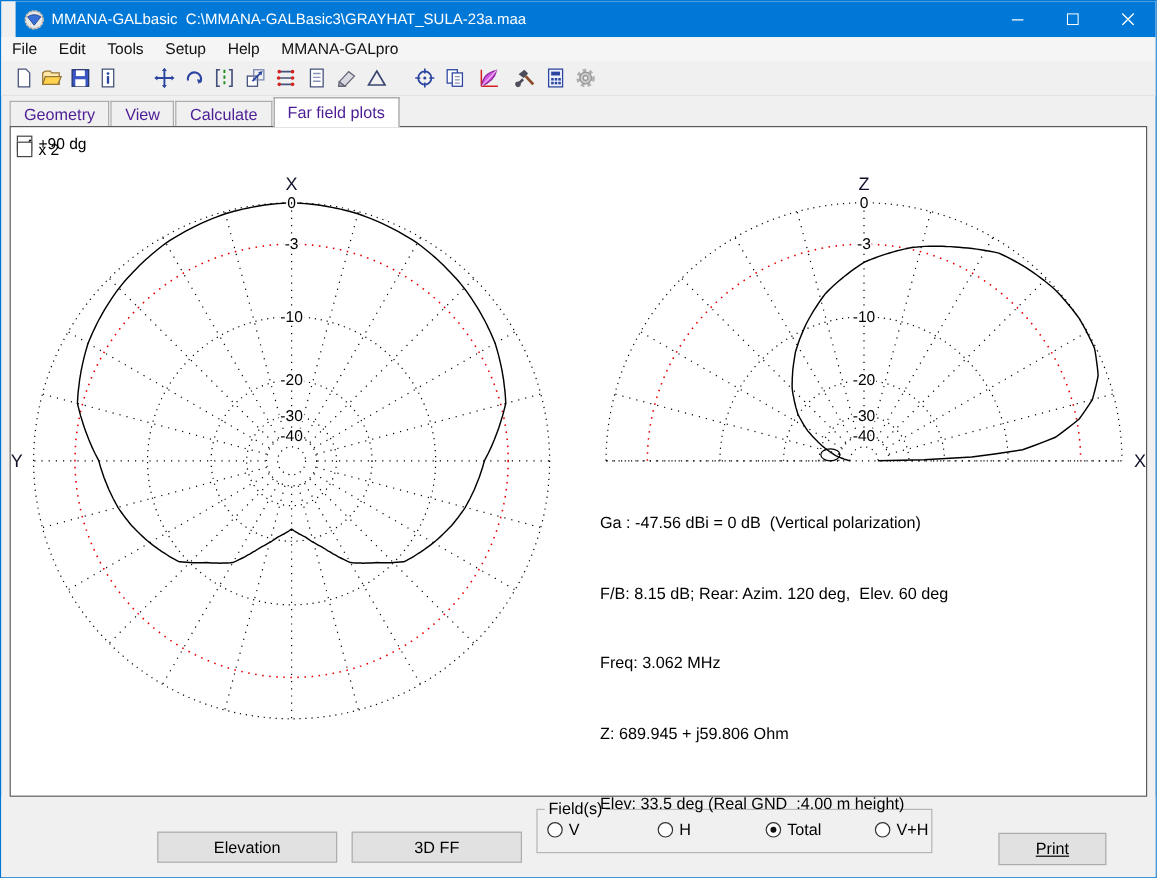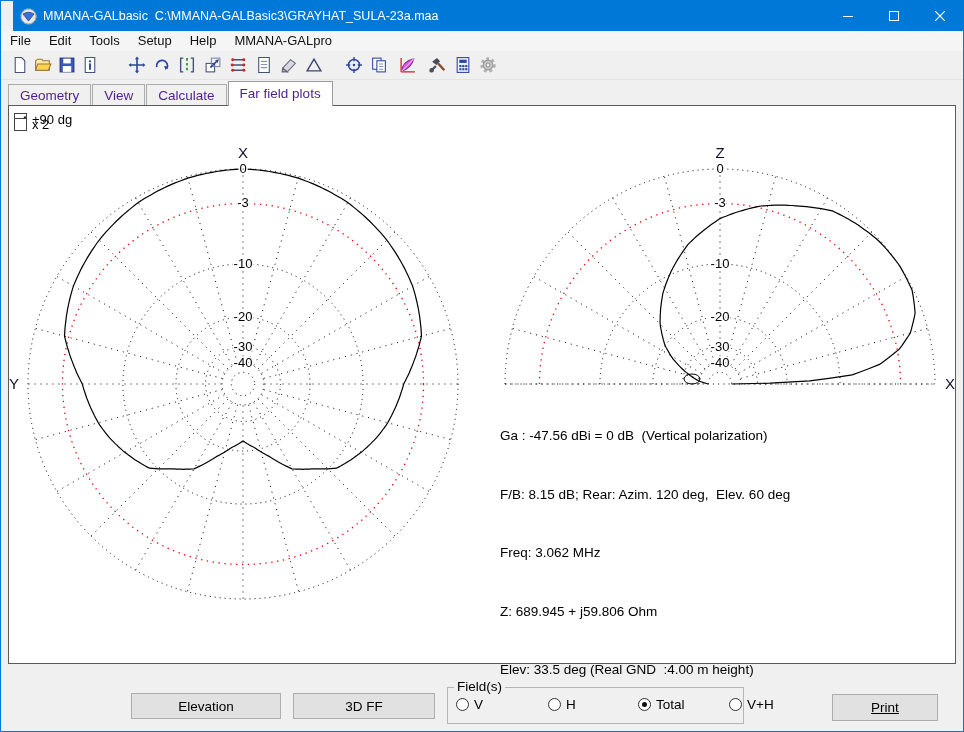--- a/index.html
+++ b/index.html
@@ -38,22 +38,22 @@
   .opt-row.r0{top:6px;} .opt-row.r1{top:11px;}
   .cbox{width:13px;height:13px;background:#fff;border:1px solid #444;margin-right:5px;position:relative;}
   .cbox svg{position:absolute;left:0;top:0;display:none;}
   .cbox.checked svg{display:block;}
   .info{position:absolute;left:491px;top:281px;font-size:13.5px;line-height:19.5px;color:#000;white-space:pre;z-index:3;}
   
   .bottombar{flex:1 1 auto;background:#f0f0f0;position:relative;font-size:13.5px;color:#000;}
   .push-btn{position:absolute;top:29px;height:26px;background:#e1e1e1;border:1px solid #adadad;display:flex;align-items:center;justify-content:center;}
   .btn-elevation{left:130px;width:150px;}
   .btn-3dff{left:292px;width:142px;}
-  .btn-print{left:831px;top:30px;width:106px;height:27px;text-decoration:underline;}
-  .groupbox{position:absolute;left:446px;top:23px;width:297px;height:37px;border:1px solid #b5b5b5;}
+  .btn-print{left:831px;top:30px;width:90px;height:27px;text-decoration:underline;}
+  .groupbox{position:absolute;left:446px;top:10px;width:330px;height:37px;border:1px solid #b5b5b5;}
   .groupbox-label{position:absolute;left:6px;top:-9px;background:#f0f0f0;padding:0 3px;}
   .radio-item{position:absolute;top:9px;display:flex;align-items:center;}
   .radio{width:13px;height:13px;border:1px solid #333;border-radius:50%;background:#fff;margin-right:5px;position:relative;}
   .radio.selected:after{content:"";position:absolute;left:3px;top:3px;width:5px;height:5px;border-radius:50%;background:#111;}
 </style>
 </head>
 <body>
 
 <div class="window">
 

